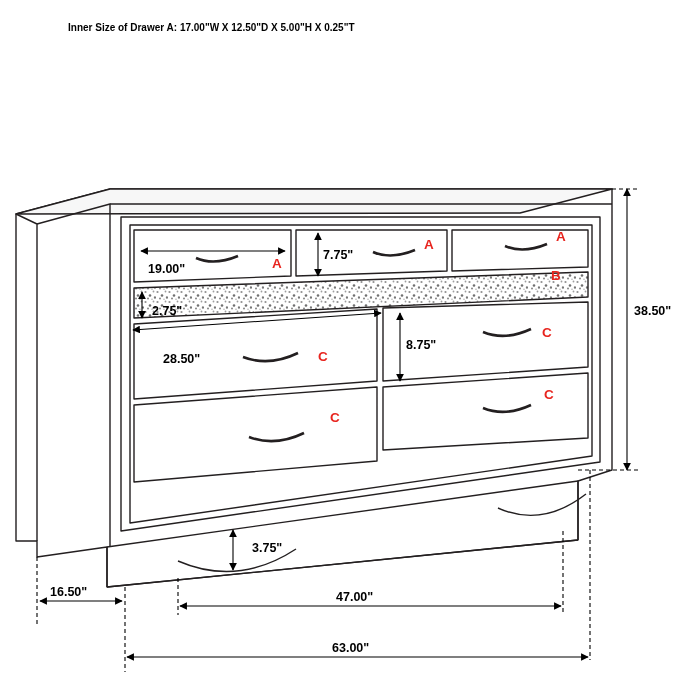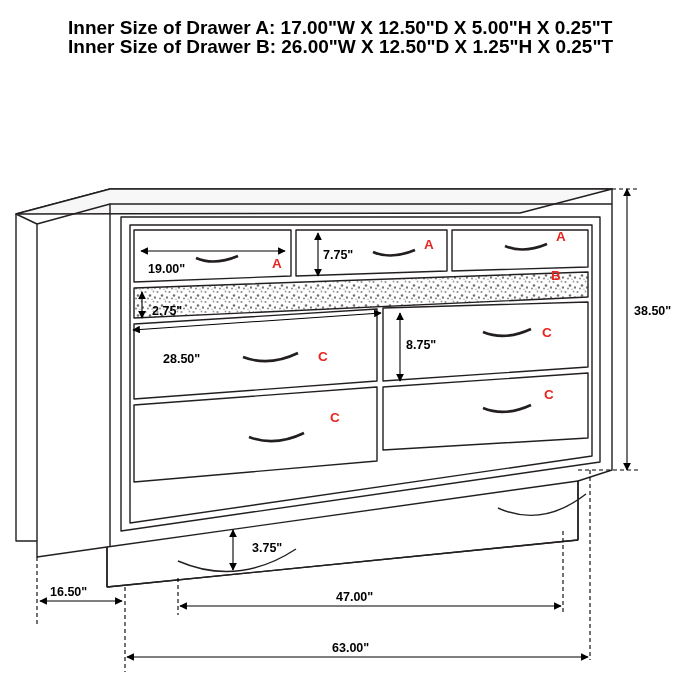--- a/index.html
+++ b/index.html
@@ -18,21 +18,21 @@
     width: 700px;
     height: 700px;
   }
   .spec-block {
     position: absolute;
     left: 68px;
     top: 18px;
     width: 600px;
   }
   .spec-line {
-    font-size: 19px;
+    font-size: 10px;
     font-weight: bold;
     color: #000000;
     line-height: 19px;
     white-space: nowrap;
   }
   svg.diagram {
     position: absolute;
     left: 0;
     top: 0;
     width: 700px;
@@ -53,21 +53,20 @@
     white-space: nowrap;
   }
 </style>
 </head>
 <body>
 
 <div id="root">
 
   <div class="spec-block">
     <div class="spec-line">Inner Size of Drawer A: 17.00"W X 12.50"D X 5.00"H X 0.25"T</div>
-    <div class="spec-line">Inner Size of Drawer B: 26.00"W X 12.50"D X 1.25"H X 0.25"T</div>
   </div>
 
   <svg class="diagram" viewBox="0 0 700 700">
     <defs>
       <pattern id="glitter" x="0" y="0" width="12" height="10" patternUnits="userSpaceOnUse">
         <rect width="12" height="10" fill="#ffffff"></rect>
         <circle cx="1.5" cy="2" r="1.1" fill="#8f8f8f"></circle>
         <circle cx="6" cy="5.5" r="1.3" fill="#6f6f6f"></circle>
         <circle cx="9.5" cy="1.5" r="0.9" fill="#9e9e9e"></circle>
         <circle cx="4" cy="8.5" r="1" fill="#848484"></circle>

